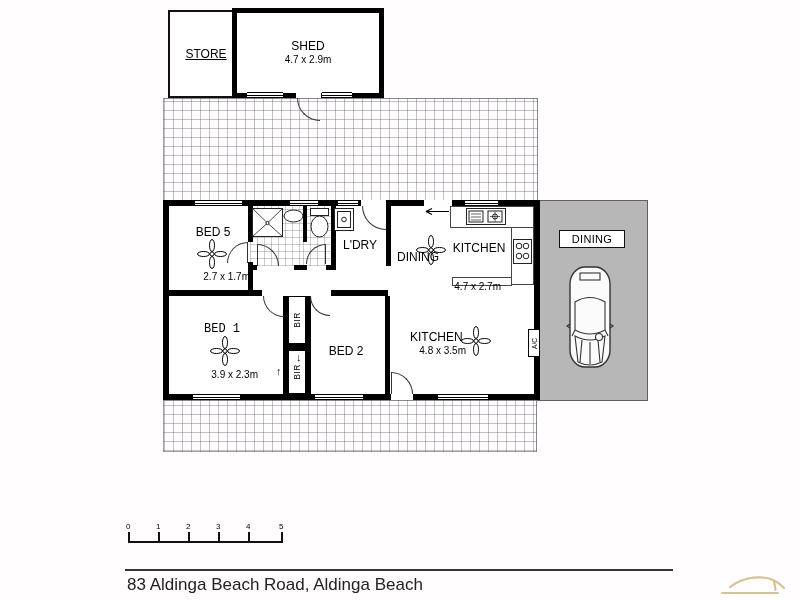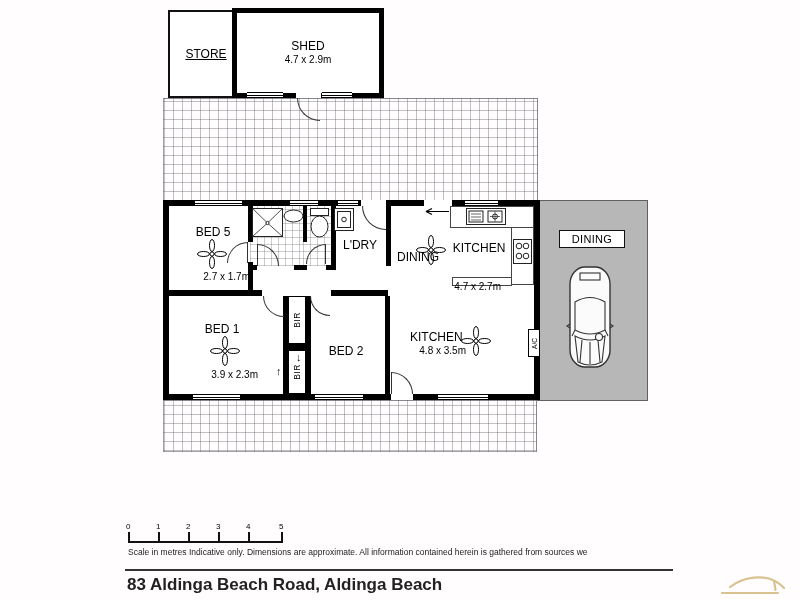--- a/index.html
+++ b/index.html
@@ -242,21 +242,21 @@
       <circle cx="15" cy="15" r="2.1"></circle>
     </g>
   </svg>
 
   <div class="abs lbl" style="left:178px; top:225px; width:70px; z-index:5;">BED 5</div>
   <div class="abs dims" style="left:176px; top:270px; width:74px; z-index:5;">2.7 x 1.7m</div>
   <div class="abs lbl" style="left:340px; top:238px; width:40px; z-index:5;">L'DRY</div>
   <div class="abs lbl" style="left:392px; top:222px; width:52px; z-index:5;margin-top:28px;">DINING</div>
   <div class="abs lbl" style="left:448px; top:241px; width:62px; z-index:5;">KITCHEN</div>
   <div class="abs dims" style="left:437px; top:256px; width:64px; z-index:5;margin-top:24px;">4.7 x 2.7m</div>
-  <div class="abs lbl" style="left:190px; top:322px; width:64px; z-index:5;">BED 1</div>
+  <div class="abs lbl" style="left:190px; top:322px; width:64px; z-index:5;font-family:Liberation Mono, monospace;">BED 1</div>
   <div class="abs dims" style="left:186px; top:368px; width:72px; z-index:5;">3.9 x 2.3m</div>
   <div class="abs lbl" style="left:318px; top:344px; width:56px; z-index:5;">BED 2</div>
   <div class="abs lbl" style="left:410px; top:330px; width:50px; z-index:5;">KITCHEN</div>
   <div class="abs dims" style="left:404px; top:344px; width:62px; z-index:5;">4.8 x 3.5m</div>
 
   <div class="abs scalebar" style="left:128px; top:527px; width:155px;">
     <div class="tick" style="left:0;">
         <span>0</span>
       </div>
     <div class="tick" style="left:30px;">
@@ -269,24 +269,23 @@
         <span>3</span>
       </div>
     <div class="tick" style="left:120px;">
         <span>4</span>
       </div>
     <div class="tick" style="left:153px;">
         <span>5</span>
       </div>
   </div>
 
-  <div class="abs disclaimer" style="left:128px; top:547px;">Scale in metres Indicative only. Dimensions are approximate. All information contained herein is gathered from sources we</div>
 
   <div class="abs rule" style="left:125px; top:569px; width:548px; height:2px;"></div>
-  <div class="abs address" style="left:127px; top:575px;font-weight:bold;">83 Aldinga Beach Road, Aldinga Beach</div>
+  <div class="abs address" style="left:127px; top:575px;">83 Aldinga Beach Road, Aldinga Beach</div>
 
   <svg class="abs" style="left:716px; top:556px; opacity:.9;" width="82" height="42" viewBox="0 0 82 42">
     <g fill="none" stroke="#d4bd85" stroke-width="2.2" stroke-linecap="round">
       <path d="M6,37 H62"></path>
       <path d="M14,31 C28,20 48,19 59,25 c3,1.5 6,4 9,7"></path>
       <path d="M58,25 l1.5,9"></path>
     </g>
   </svg>
 
 </div>

